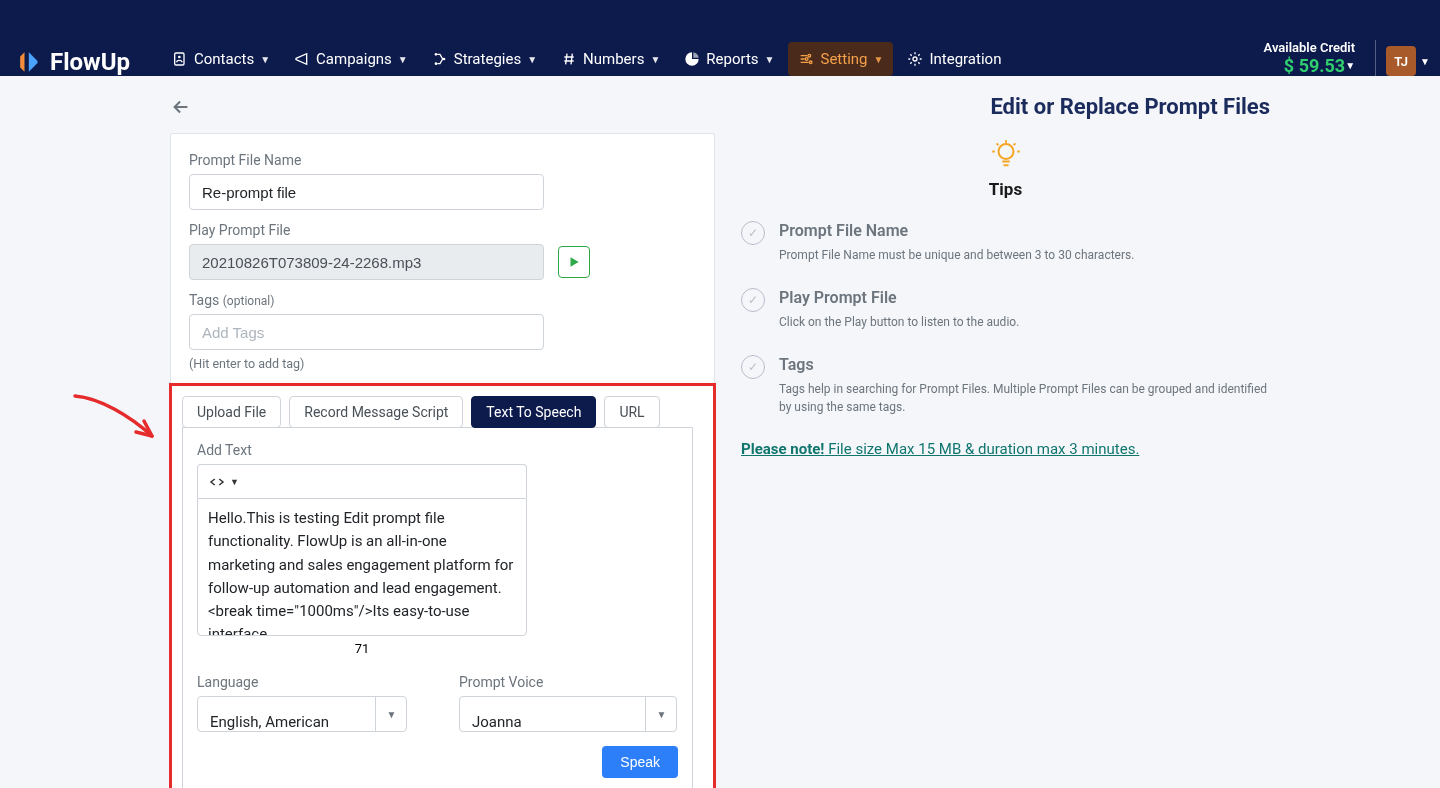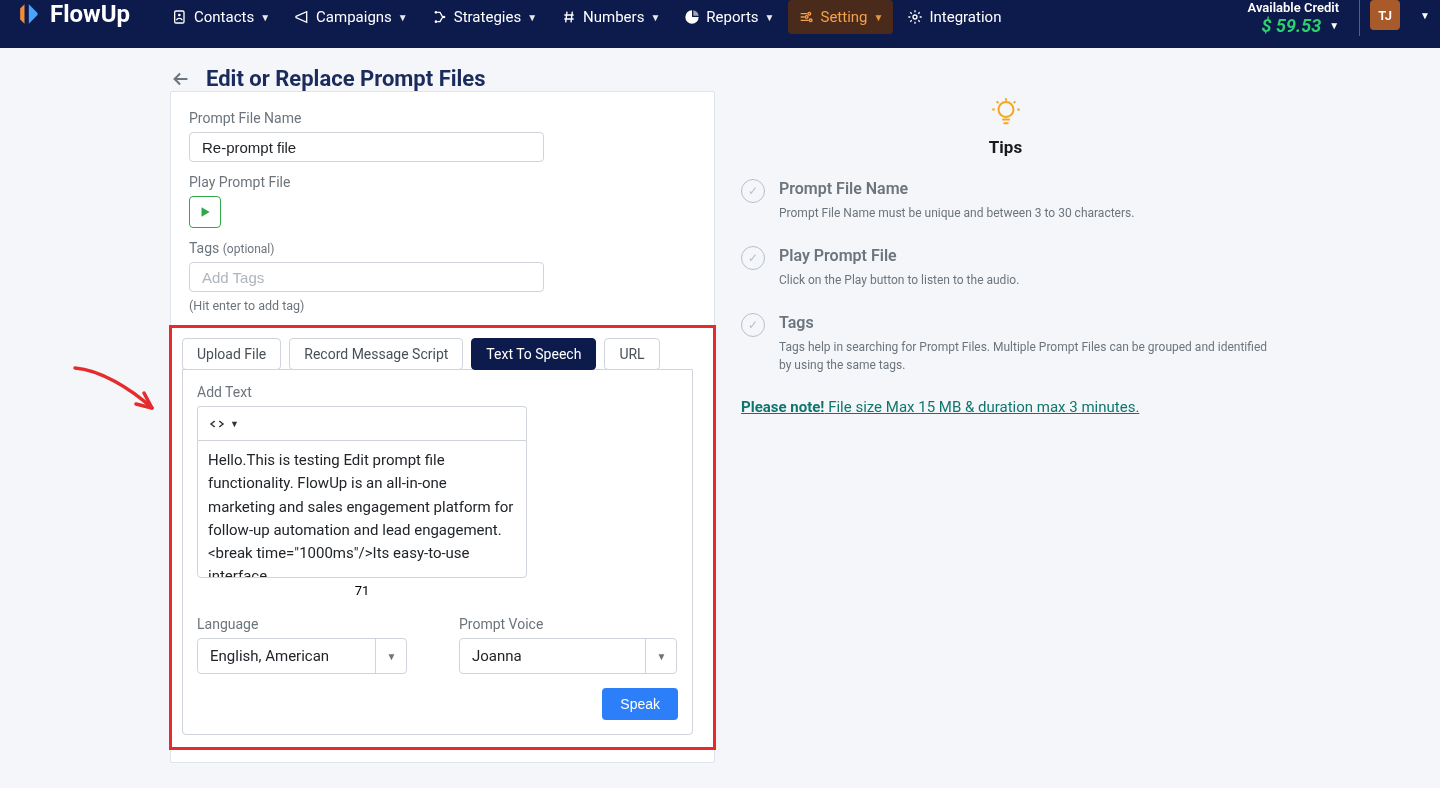--- a/index.html
+++ b/index.html
@@ -5,23 +5,23 @@
   * { box-sizing: border-box; margin: 0; padding: 0; }
   body {
     font-family: -apple-system, BlinkMacSystemFont, "Segoe UI", Roboto, "Helvetica Neue", Arial, sans-serif;
     background: #f4f6fa;
     color: #212529;
     font-size: 14px;
   }
   
   .navbar {
     background: #0d1b4c;
-    height: 48px;
-    display: flex;
-    align-items: flex-start;
+    height: 76px;
+    display: flex;
+    align-items: flex-end;
     padding: 0 10px 0 18px;
     color: #fff;
   }
   .logo {
     display: flex;
     align-items: center;
     font-size: 24px;
     font-weight: 700;
     margin-right: 32px;
     gap: 6px;
@@ -44,43 +44,45 @@
   }
   .nav-item.active {
     background: #4a2a1a;
     color: #f5a04a;
   }
   .nav-item .chev { font-size: 10px; opacity: .9; }
   .nav-icon { width: 16px; height: 16px; display: inline-flex; align-items: center; justify-content: center; }
   .spacer { flex: 1; }
   .credit-block { text-align: right; color: #fff; margin-right: 10px; }
   .credit-label { font-size: 13px; font-weight: 600; }
-  .credit-row { display: flex; align-items: center; gap: 8px; justify-content: flex-end; font-style: italic; }
+  .credit-row { display: flex; align-items: center; justify-content: flex-end; }
   .credit-amount { color: #2fcf6f; font-size: 18px; font-weight: 700; }
   .vbar { width: 1px; height: 36px; background: rgba(255,255,255,.3); margin: 0 10px; }
   .avatar {
     background: #a85a2a;
     color: #fff;
     width: 30px; height: 30px;
     border-radius: 4px;
     display: flex; align-items: center; justify-content: center;
     font-size: 13px; font-weight: 600;
   }
-  .avatar-wrap { display: flex; align-items: center; gap: 20px; cursor: pointer; }
+  .avatar-wrap { display: flex; align-items: center; gap: 4px; cursor: pointer; }
 
   
   .page {
     max-width: 1120px;
     margin: 0 auto;
     padding: 18px 10px 40px;
   }
   .page-title-row {
     display: flex;
     align-items: center;
     gap: 14px;
+    margin-bottom: 14px;
+    justify-content: space-between;
   }
   .back-btn {
     width: 22px; height: 22px;
     color: #6c757d;
     cursor: pointer;
   }
   .page-title {
     font-size: 22px;
     font-weight: 700;
     color: #1a2b5c;
@@ -93,24 +95,24 @@
     padding: 18px 18px 18px;
   }
   .left-card { width: 545px; }
   .right-col { flex: 1; padding-top: 6px; }
 
   .field-label { color: #6c757d; font-size: 14px; margin-bottom: 6px; display: block; }
   .field-label .opt { font-size: 12px; }
   .field-hint { color: #6c757d; font-size: 12.5px; margin-top: 6px; }
   .input {
     width: 355px;
-    height: 24px;
-    border: 1px solid #ced4da;
-    border-radius: 4px;
-    padding: 14px 12px;
+    height: 36px;
+    border: 1px solid #ced4da;
+    border-radius: 4px;
+    padding: 8px 12px;
     font-size: 15px;
     color: #212529;
     background: #fff;
   }
   .input::placeholder { color: #adb5bd; }
   .input.readonly { background: #e9ecef; color: #495057; }
   .row { display: flex; align-items: center; gap: 14px; }
   .play-btn {
     width: 32px; height: 32px;
     border: 1.5px solid #2fa84a;
@@ -179,21 +181,21 @@
   .select {
     height: 36px;
     border: 1px solid #ced4da;
     border-radius: 4px;
     padding: 0 34px 0 12px;
     font-size: 15px;
     background: #fff;
     color: #212529;
     position: relative;
     display: flex;
-    align-items: center;
+    align-items: flex-end;
     cursor: pointer;
   }
   .select-wrap { position: relative; display: inline-block; }
   .select-caret {
     position: absolute;
     right: 0; top: 0; bottom: 0;
     width: 32px;
     border-left: 1px solid #ced4da;
     display: flex; align-items: center; justify-content: center;
     color: #6c757d;
@@ -357,20 +359,21 @@
   <div class="columns">
 
     <div class="card left-card" style="position:relative;">
       <div class="mb12">
         <label class="field-label">Prompt File Name</label>
         <input class="input" value="Re-prompt file" style="">
       </div>
       <div class="mb12">
         <label class="field-label">Play Prompt File</label>
         <div class="row">
+          <input class="input readonly" readonly="" value="20210826T073809-24-2268.mp3" style="">
           <button class="play-btn">
             <svg viewBox="0 0 24 24" width="14" height="14" fill="#2fa84a">
                 <path d="M6 4l14 8-14 8z"></path>
               </svg>
           </button>
         </div>
       </div>
       <div class="mb12">
         <label class="field-label">
           <span>Tags </span><span class="opt">(optional)</span>

